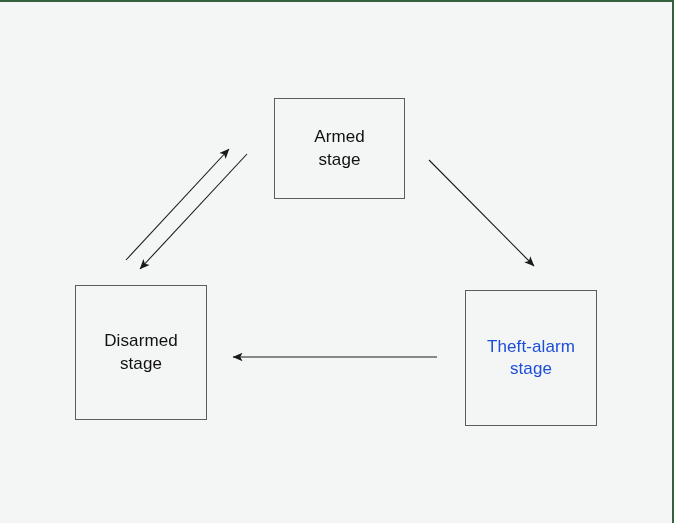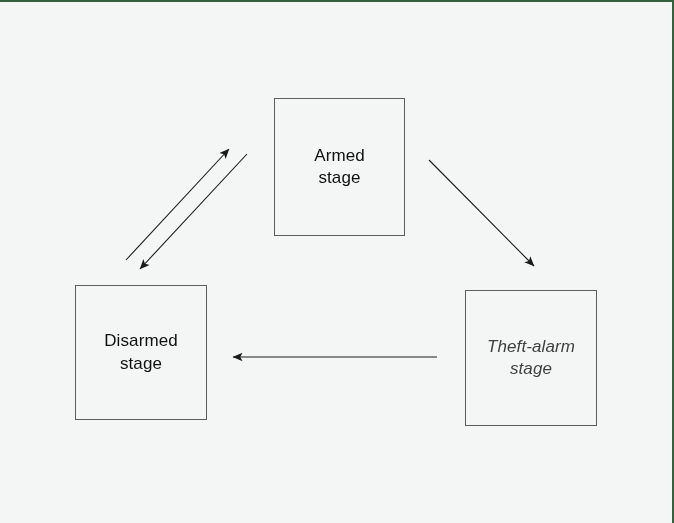--- a/index.html
+++ b/index.html
@@ -70,28 +70,28 @@
 
     <g>
       <line class="edge-line" x1="429" y1="158" x2="534" y2="264" stroke="#1a1a1a" stroke-width="1.1" marker-end="url(#arrowhead)"></line>
     </g>
 
     <g>
       <line class="edge-line" x1="437" y1="355" x2="233" y2="355" stroke="#1a1a1a" stroke-width="1.1" marker-end="url(#arrowhead)"></line>
     </g>
   </svg>
 
-  <div class="state-node" id="node-armed" style="left: 274px; top: 96px; width: 131px; height: 138px; border-color: rgb(93, 93, 93); color: rgb(17, 17, 17);">
+  <div class="state-node" id="node-armed" style="left: 274px; top: 96px; width: 131px; height: 101px; border-color: rgb(93, 93, 93); color: rgb(17, 17, 17);">
     <span class="state-label">Armed
 stage</span>
   </div>
 
   <div class="state-node" id="node-disarmed" style="left: 75px; top: 283px; width: 132px; height: 135px; border-color: rgb(93, 93, 93); color: rgb(17, 17, 17);">
     <span class="state-label">Disarmed
 stage</span>
   </div>
 
-  <div class="state-node" id="node-theft-alarm" style="left: 465px; top: 288px; width: 132px; height: 136px; border-color: rgb(93, 93, 93); color: #404040; font-style: italic;">
+  <div class="state-node" id="node-theft-alarm" style="left: 465px; top: 288px; width: 132px; height: 136px; border-color: rgb(93, 93, 93); color: #1d4ed8;">
     <span class="state-label">Theft-alarm
 stage</span>
   </div>
 
 </div>
 
 </body></html>

